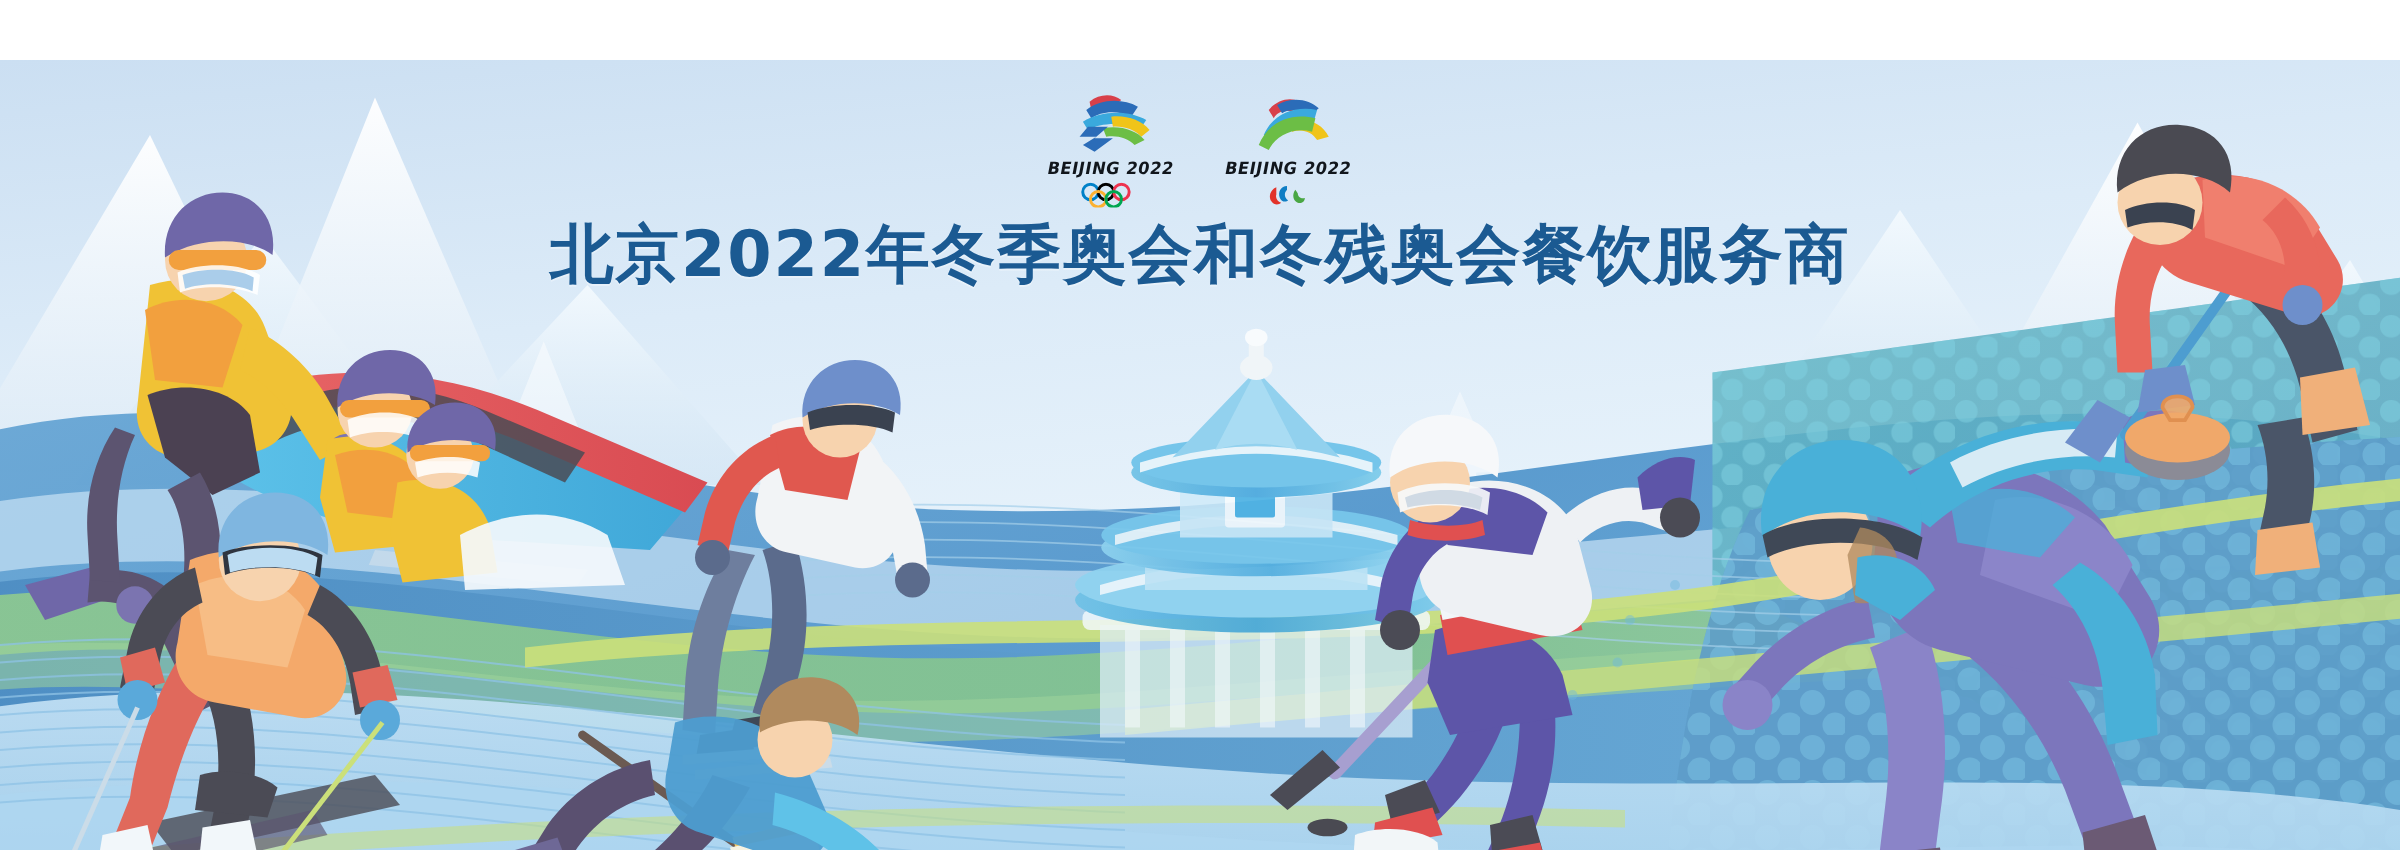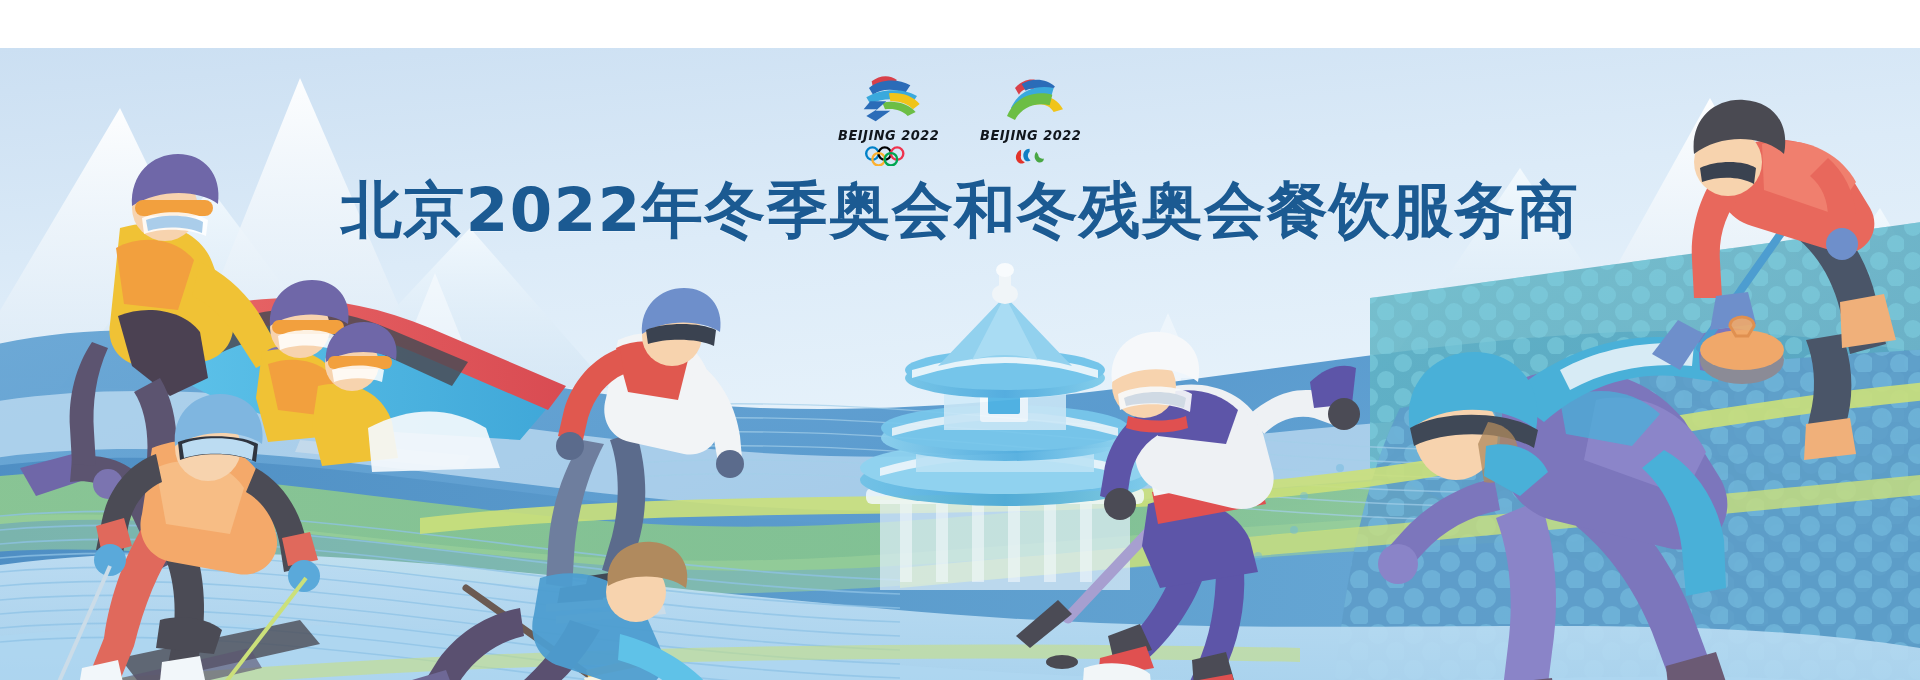--- a/index.html
+++ b/index.html
@@ -23,21 +23,21 @@
     font-family:"DejaVu Sans",sans-serif;font-weight:700;font-style:italic;
     font-size:13.5px;letter-spacing:.5px;color:#11161c;margin-top:3px;
     white-space:nowrap;transform:scaleX(.96);
   }
   .emblem-sym{height:20px;margin-top:3px;}
 
   
   #title{
     position:absolute;left:0;top:122px;width:1920px;text-align:center;z-index:45;
     font-family:"DejaVu Sans","Liberation Sans",sans-serif;
-    font-weight:700;font-size:61px;letter-spacing:1.5px;
+    font-weight:700;font-size:51px;letter-spacing:1.5px;
     color:#1b5a92;white-space:nowrap;
     text-shadow:0 1px 0 rgba(255,255,255,.35);
   }
 </style>
 </head>
 <body>
 
 <div id="banner">
 
   <div class="layer">

